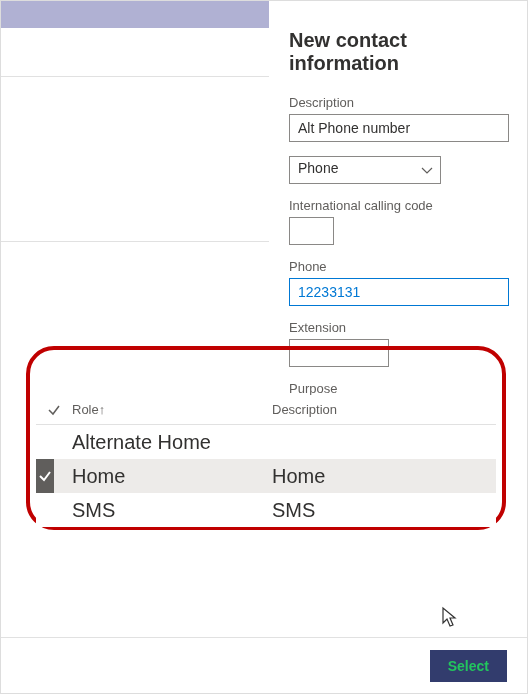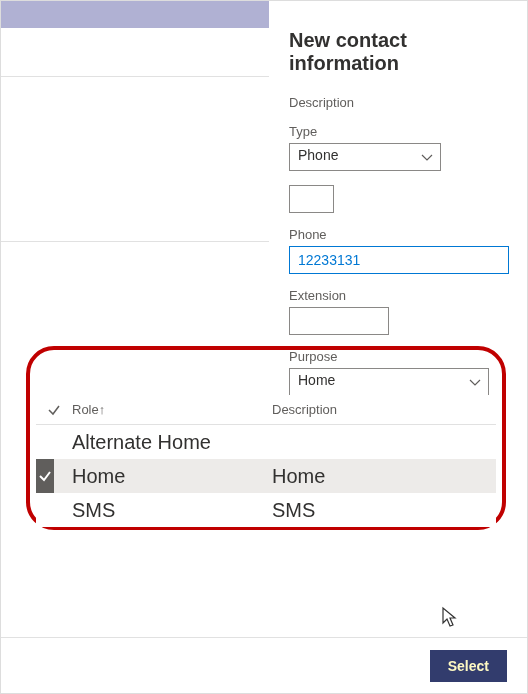--- a/index.html
+++ b/index.html
@@ -188,21 +188,21 @@
       width: 100%;
       height: 56px;
       border-top: 1px solid #e1e1e1;
       display: flex;
       justify-content: flex-end;
       align-items: center;
       padding-right: 20px;
     }
     .select-btn {
       background: #323c6d;
-      color: #fef9c3;
+      color: #22c55e;
       border: none;
       padding: 8px 18px;
       font-size: 14px;
       font-weight: 600;
       cursor: pointer;
     }
     .cursor-icon {
       position: absolute;
       left: 440px;
       top: 605px;
@@ -214,35 +214,36 @@
 
 <div class="top-bar"></div>
 <div class="left-panel"></div>
 <div class="left-divider"></div>
 
 <div class="right-panel">
   <h2 class="panel-title">New contact information</h2>
 
   <div class="field-group">
     <label class="field-label">Description</label>
-  </div>
-
-  <div class="field-group">
-    <label class="field-label">Type</label>
+    <input type="text" class="text-input" value="Alt Phone number" style="">
+  </div>
+
+  <div class="field-group">
     <div class="select-wrapper">
       <div class="select-input">Phone</div>
       <span class="select-chevron">
         <svg width="12" height="8" viewBox="0 0 12 8">
             <path d="M1 1 L6 6 L11 1" stroke="#605e5c" stroke-width="1.2" fill="none"></path>
           </svg>
       </span>
     </div>
   </div>
 
   <div class="field-group">
+    <label class="field-label">International calling code</label>
     <input type="text" class="text-input small" value="" style="">
   </div>
 
   <div class="field-group">
     <label class="field-label">Phone</label>
     <input type="text" class="text-input blue" value="12233131" style="">
   </div>
 
   <div class="field-group">
     <label class="field-label">Extension</label>

